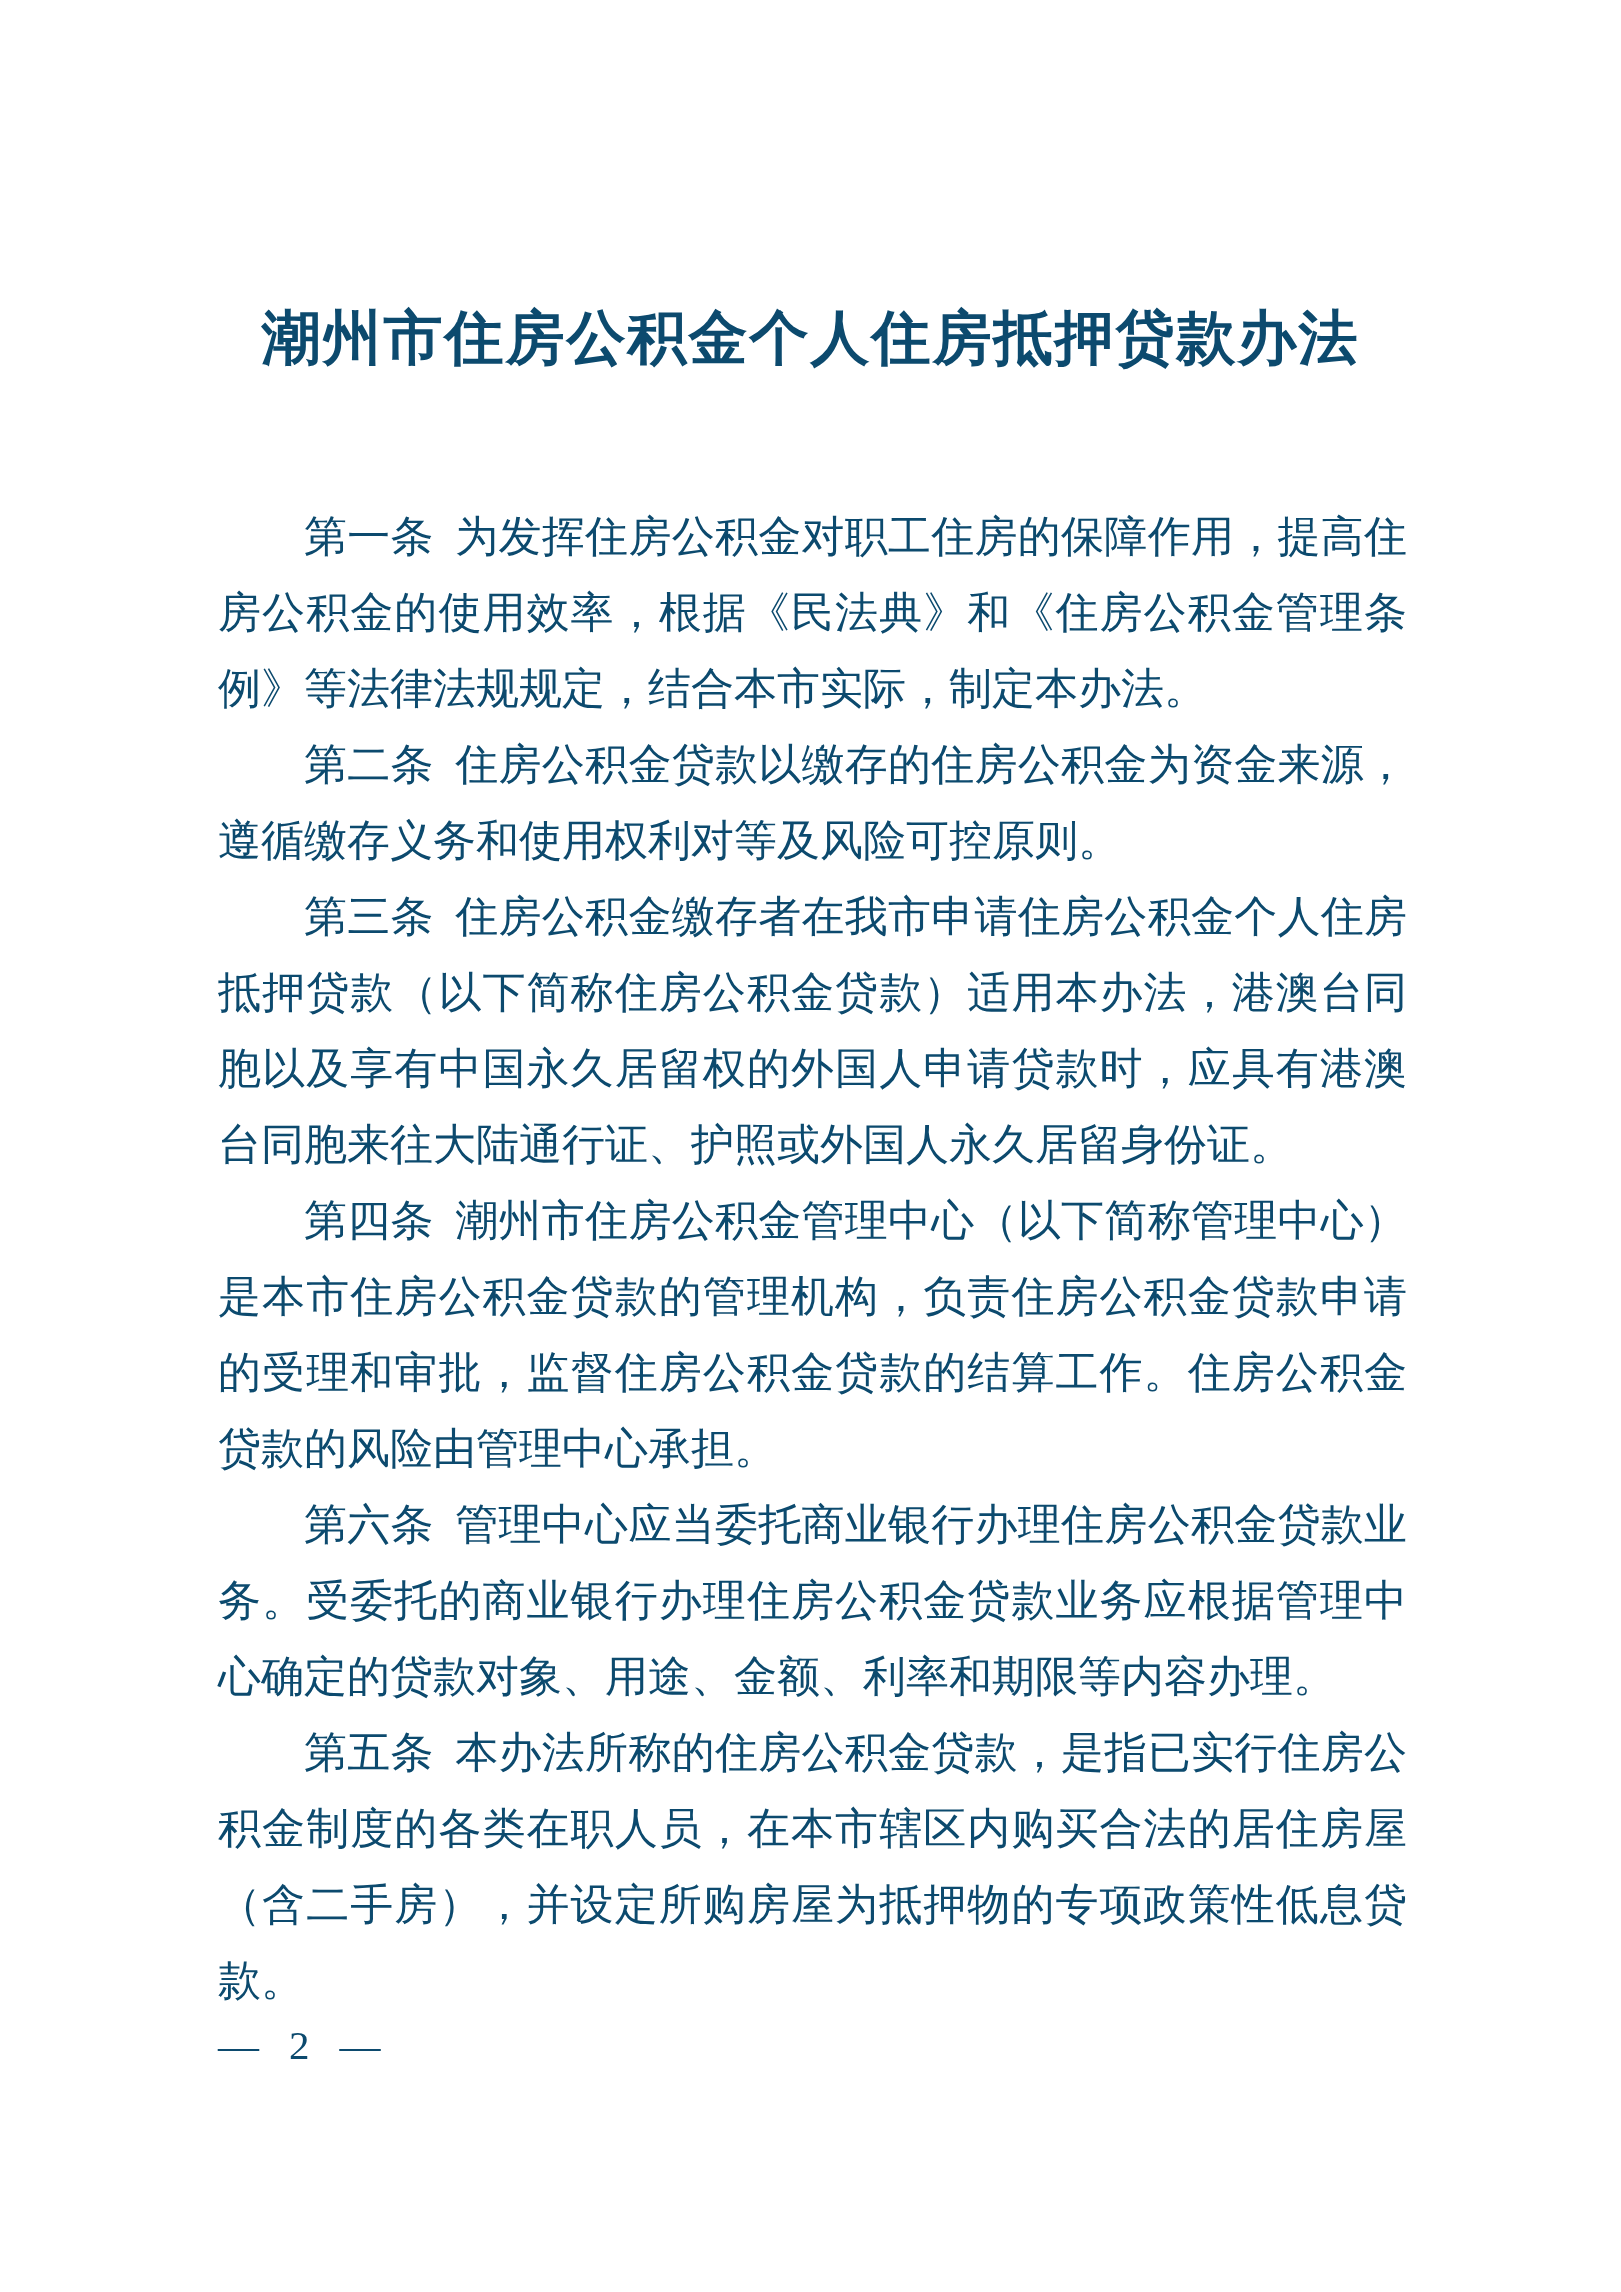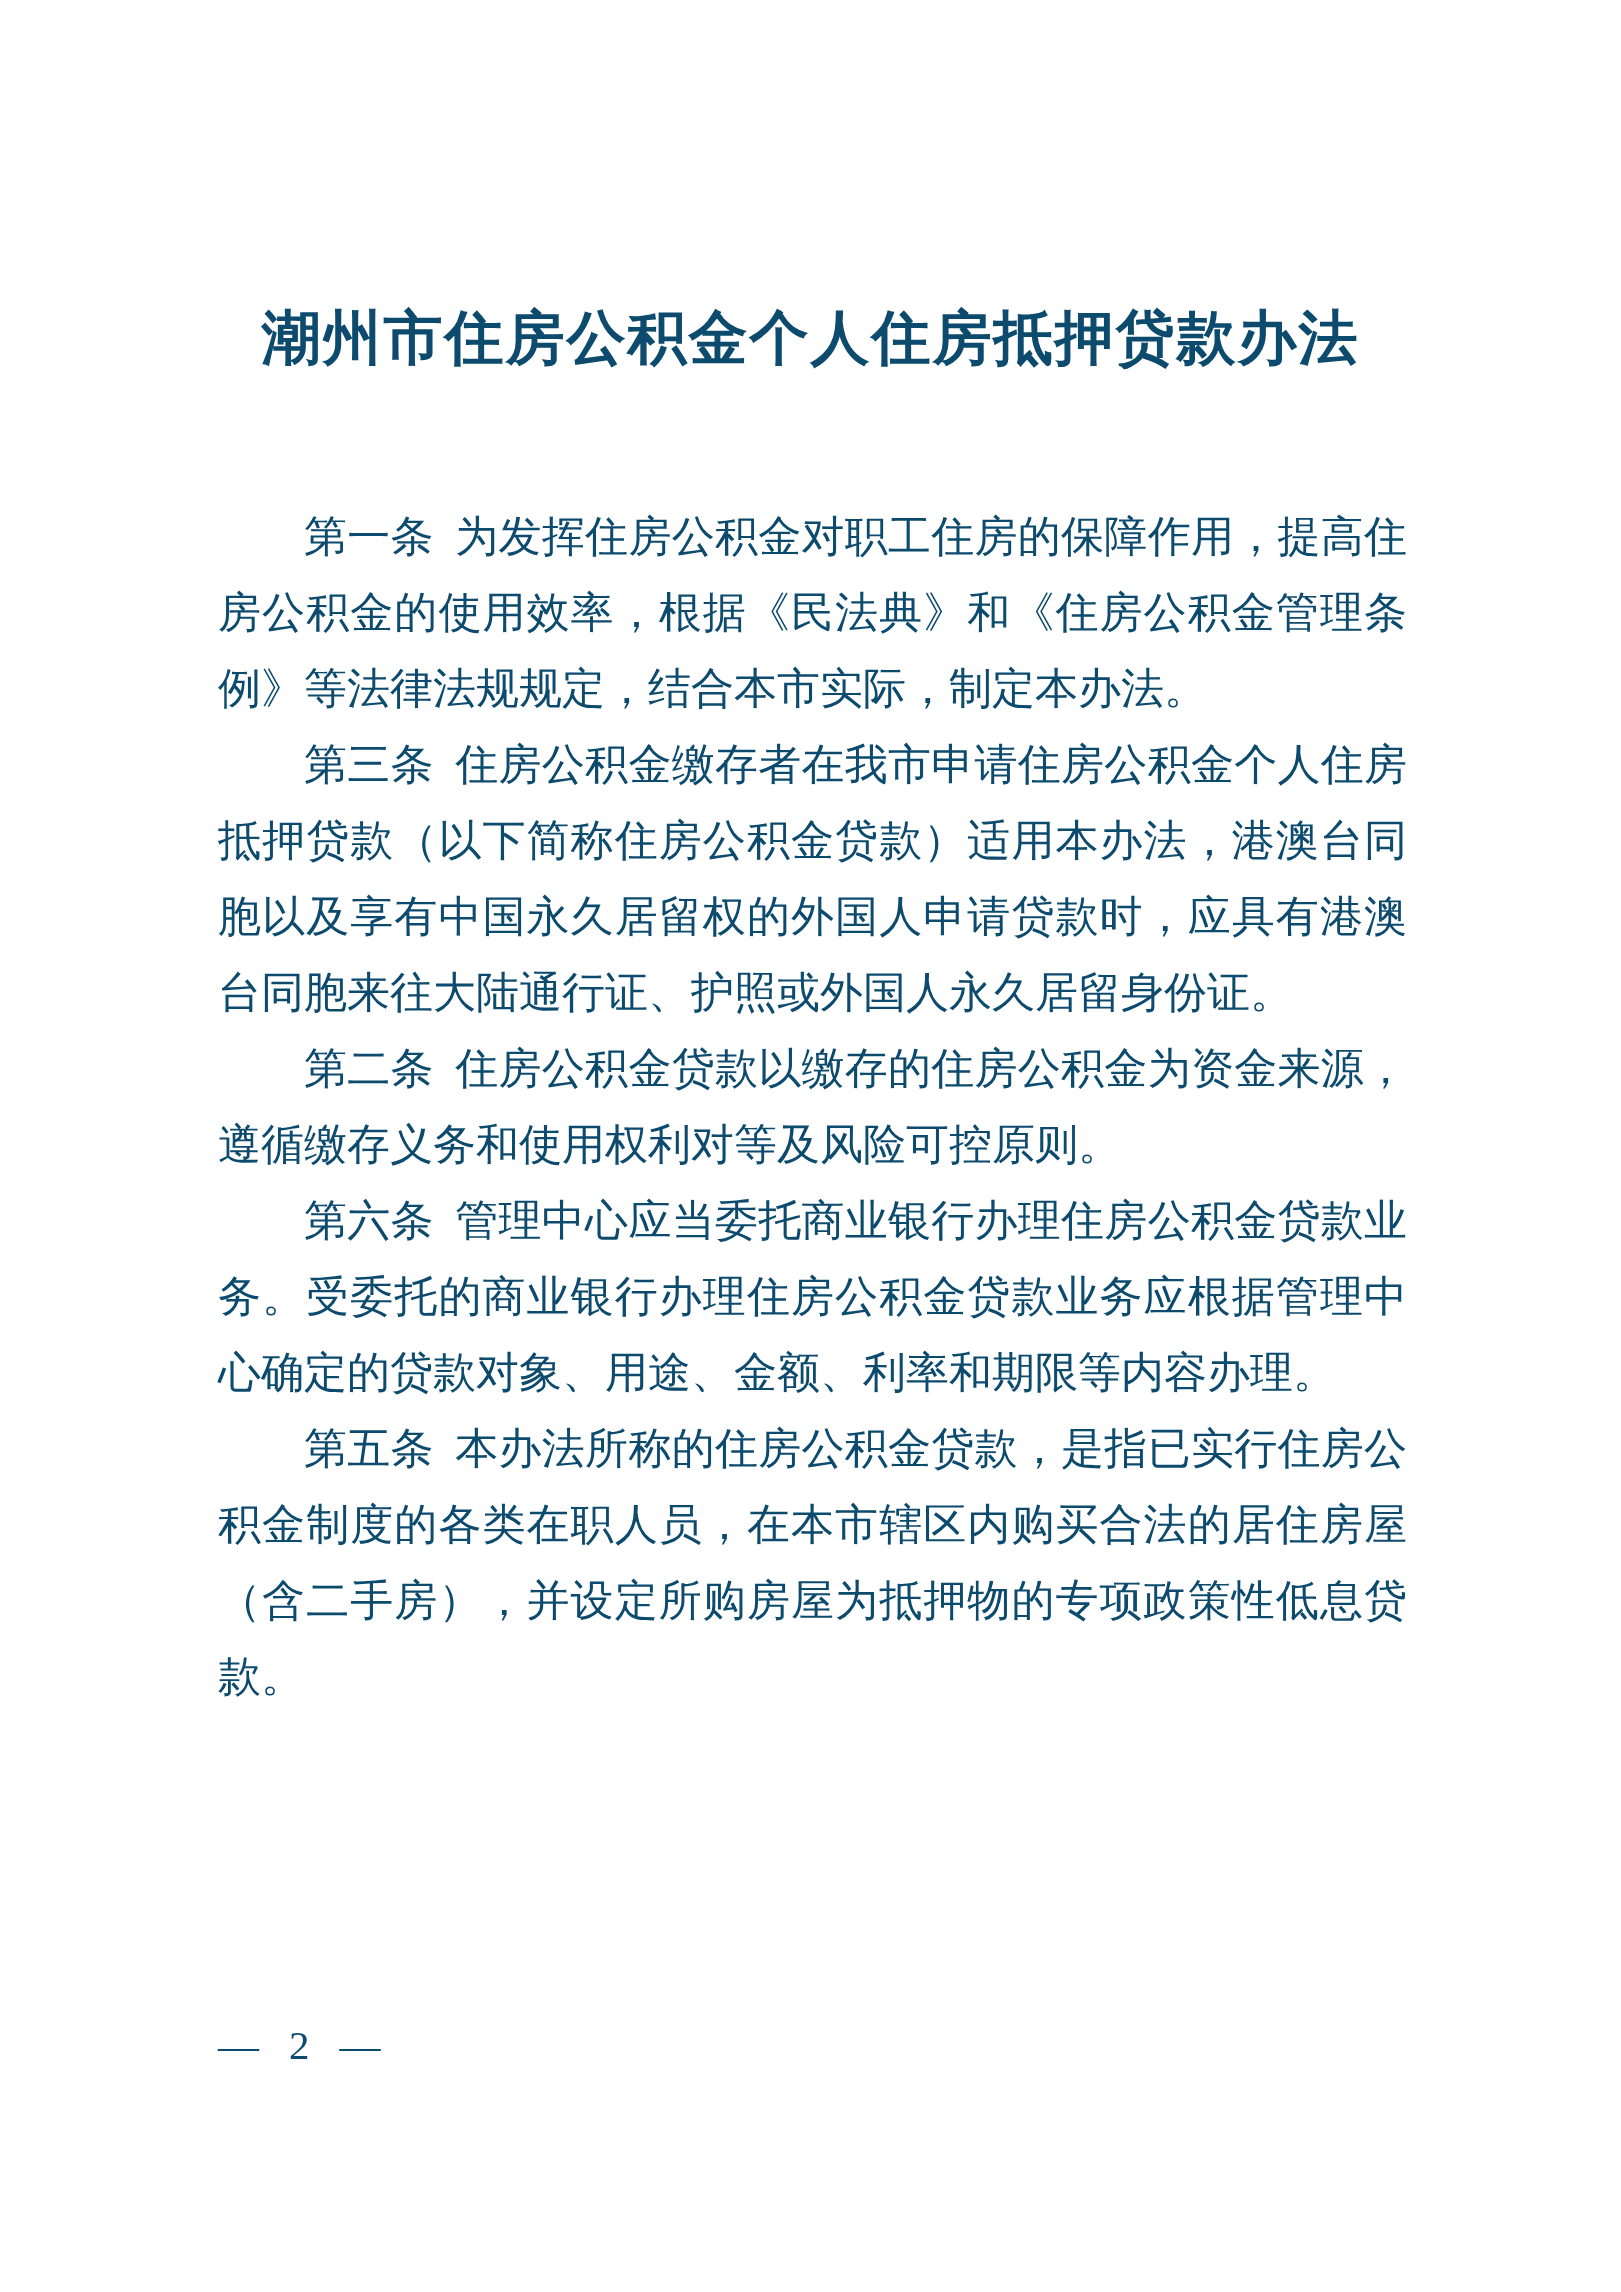--- a/index.html
+++ b/index.html
@@ -62,24 +62,25 @@
 <body>
 
 <div class="page">
 
   <h1 class="doc-title">潮州市住房公积金个人住房抵押贷款办法</h1>
 
   <div class="doc-body">
 
     <p class="article"><span class="article-label">第一条</span><span>为发挥住房公积金对职工住房的保障作用，提高住房公积金的使用效率，根据《民法典》和《住房公积金管理条例》等法律法规规定，结合本市实际，制定本办法。</span></p>
 
+    <p class="article"><span class="article-label">第二条</span><span>住房公积金贷款以缴存的住房公积金为资金来源，遵循缴存义务和使用权利对等及风险可控原则。</span></p>
+
     <p class="article"><span class="article-label">第三条</span><span>住房公积金缴存者在我市申请住房公积金个人住房抵押贷款（以下简称住房公积金贷款）适用本办法，港澳台同胞以及享有中国永久居留权的外国人申请贷款时，应具有港澳台同胞来往大陆通行证、护照或外国人永久居留身份证。</span></p>
 
-    <p class="article"><span class="article-label">第二条</span><span>住房公积金贷款以缴存的住房公积金为资金来源，遵循缴存义务和使用权利对等及风险可控原则。</span></p>
-
+    <p class="article"><span class="article-label">第四条</span><span>潮州市住房公积金管理中心（以下简称管理中心）是本市住房公积金贷款的管理机构，负责住房公积金贷款申请的受理和审批，监督住房公积金贷款的结算工作。住房公积金贷款的风险由管理中心承担。</span></p>
 
     <p class="article"><span class="article-label">第六条</span><span>管理中心应当委托商业银行办理住房公积金贷款业务。受委托的商业银行办理住房公积金贷款业务应根据管理中心确定的贷款对象、用途、金额、利率和期限等内容办理。</span></p>
 
     <p class="article"><span class="article-label">第五条</span><span>本办法所称的住房公积金贷款，是指已实行住房公积金制度的各类在职人员，在本市辖区内购买合法的居住房屋（含二手房），并设定所购房屋为抵押物的专项政策性低息贷款。</span></p>
 
   </div>
 
   <div class="page-footer">— 2 —</div>
 
 </div>

